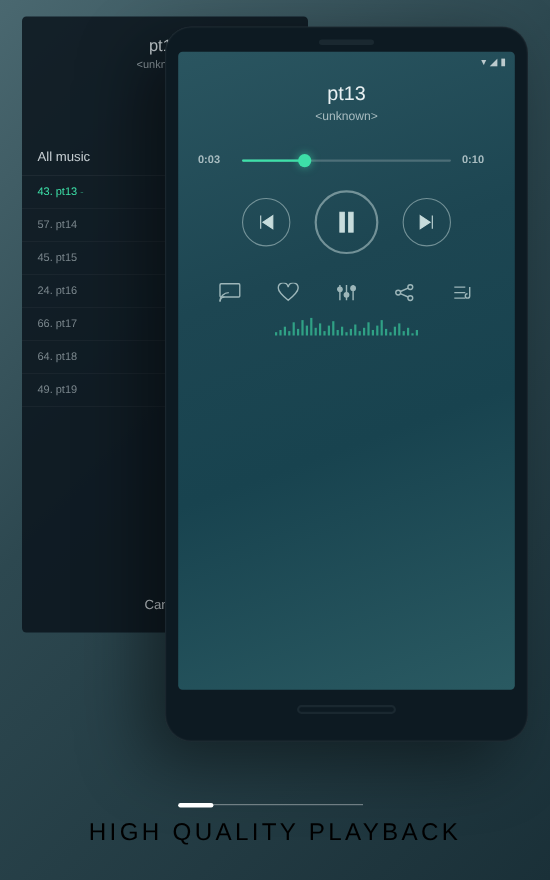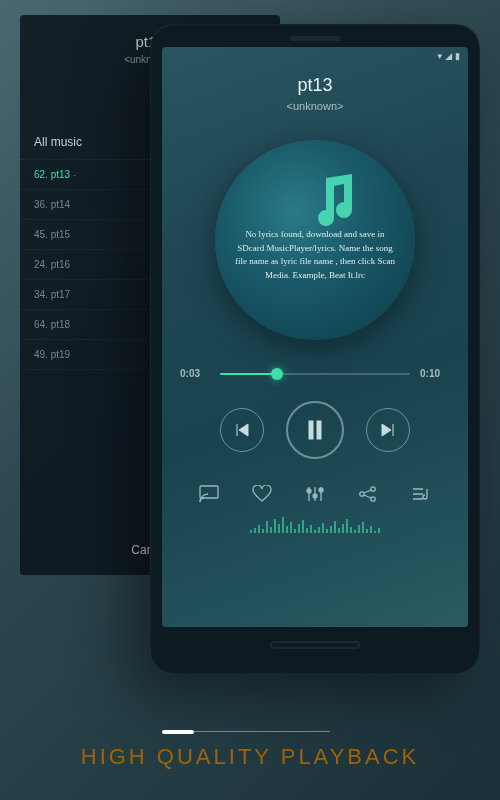--- a/index.html
+++ b/index.html
@@ -80,64 +80,56 @@
 .ctl svg { stroke: #c8dcdc; fill: #c8dcdc; }
 
 .bottom-row { display: flex; justify-content: space-around; align-items: center; padding: 0 20px; margin-top: 24px; }
 .bic { width: 22px; height: 22px; display: flex; align-items: center; justify-content: center; cursor: pointer; opacity: 0.75; }
 .bic svg { stroke: #c8dcdc; fill: none; stroke-width: 1.3; }
 
 .viz { display: flex; align-items: flex-end; justify-content: center; gap: 2px; height: 18px; margin-top: 10px; }
 .viz span { width: 2px; background: rgba(61,224,168,0.6); }
 
 
-.promo { position: absolute; bottom: 30px; left: 0; right: 0; text-align: center; color: #a16207; }
+.promo { position: absolute; bottom: 30px; left: 0; right: 0; text-align: center; color: #000000; }
 .promo-line { width: 160px; height: 1px; background: rgba(255,255,255,0.4); margin: 0 auto 12px; position: relative; }
 .promo-line::before { content: ''; position: absolute; left: -8px; top: -1.5px; width: 32px; height: 4px; background: #fff; border-radius: 2px; }
 .promo h2 { font-size: 22px; font-weight: 300; letter-spacing: 3px; }
 .promo p { font-size: 14px; font-weight: 300; margin-top: 6px; opacity: 0.9; }
 </style>
 </head>
 <body>
 
 <div class="bg-panel">
   <div class="bg-title">pt13</div>
   <div class="bg-sub">&lt;unknown&gt;</div>
   <div class="bg-section">All music</div>
   <ul class="bg-list" id="bg-list">
-      <li class="sel"><span class="n">62. pt13</span> <span class="a">- <unknown></unknown></span></li>
-      <li><span class="n">36. pt14</span> <span class="a"><unknown></unknown></span></li>
+      <li class="sel"><span class="n">43. pt13</span> <span class="a">- <unknown></unknown></span></li>
+      <li><span class="n">57. pt14</span> <span class="a"><unknown></unknown></span></li>
       <li><span class="n">45. pt15</span> <span class="a"><unknown></unknown></span></li>
       <li><span class="n">24. pt16</span> <span class="a"><unknown></unknown></span></li>
-      <li><span class="n">34. pt17</span> <span class="a"><unknown></unknown></span></li>
+      <li><span class="n">66. pt17</span> <span class="a"><unknown></unknown></span></li>
       <li><span class="n">64. pt18</span> <span class="a"><unknown></unknown></span></li>
       <li><span class="n">49. pt19</span> <span class="a"><unknown></unknown></span></li>
     </ul>
   <div class="bg-cancel">Cancel</div>
 </div>
 
 <div class="phone">
   <div class="speaker"></div>
   <div class="screen">
     <div class="status">
       <span>▾</span>
         <span>◢</span>
         <span>▮</span>
     </div>
     <div class="track-title">pt13</div>
     <div class="track-artist">&lt;unknown&gt;</div>
 
-    <div class="album">
-      <div class="note-icon">
-        <svg width="52" height="60" viewBox="0 0 52 60">
-          <path d="M18 8 L44 4 L44 40 A8 8 0 1 1 36 32 L36 14 L26 16 L26 48 A8 8 0 1 1 18 40 Z" fill="#4de8b8" opacity="0.85"></path>
-        </svg>
-      </div>
-      <div class="lyrics">No lyrics found, download and save in SDcard MusicPlayer/lyrics. Name the song file name as lyric file name , then click Scan Media. Example, Beat It.lrc</div>
-    </div>
 
     <div class="progress-row">
       <div class="time">0:03</div>
       <div class="track">
         <div class="track-fill"></div>
         <div class="thumb"></div>
       </div>
       <div class="time r">0:10</div>
     </div>
 

